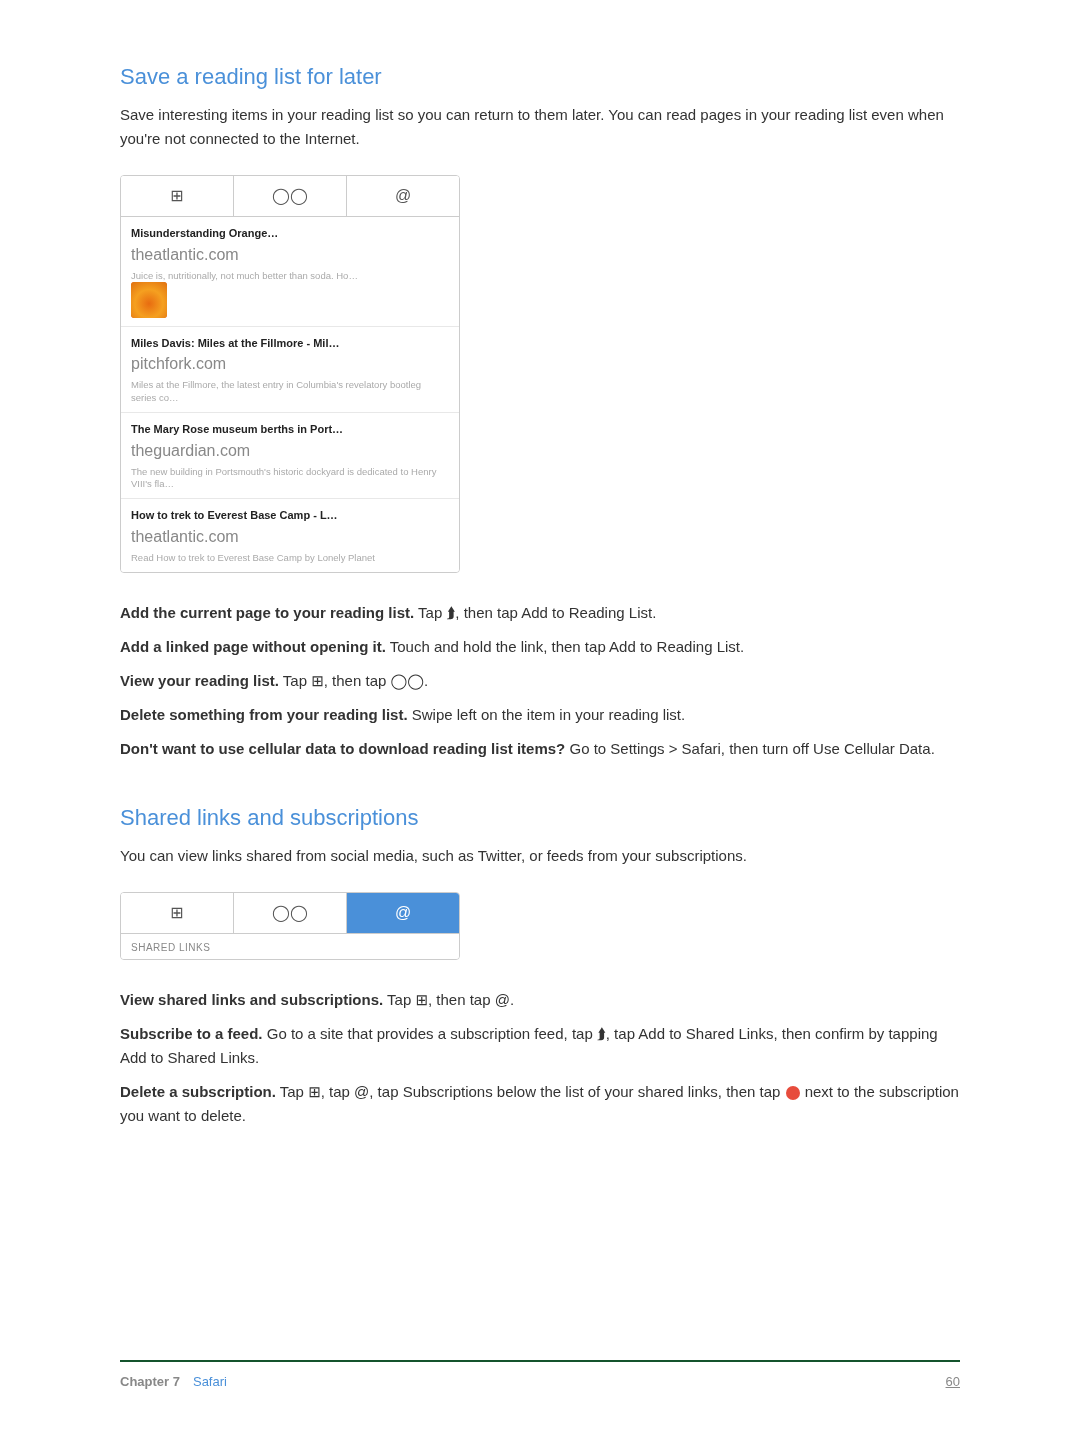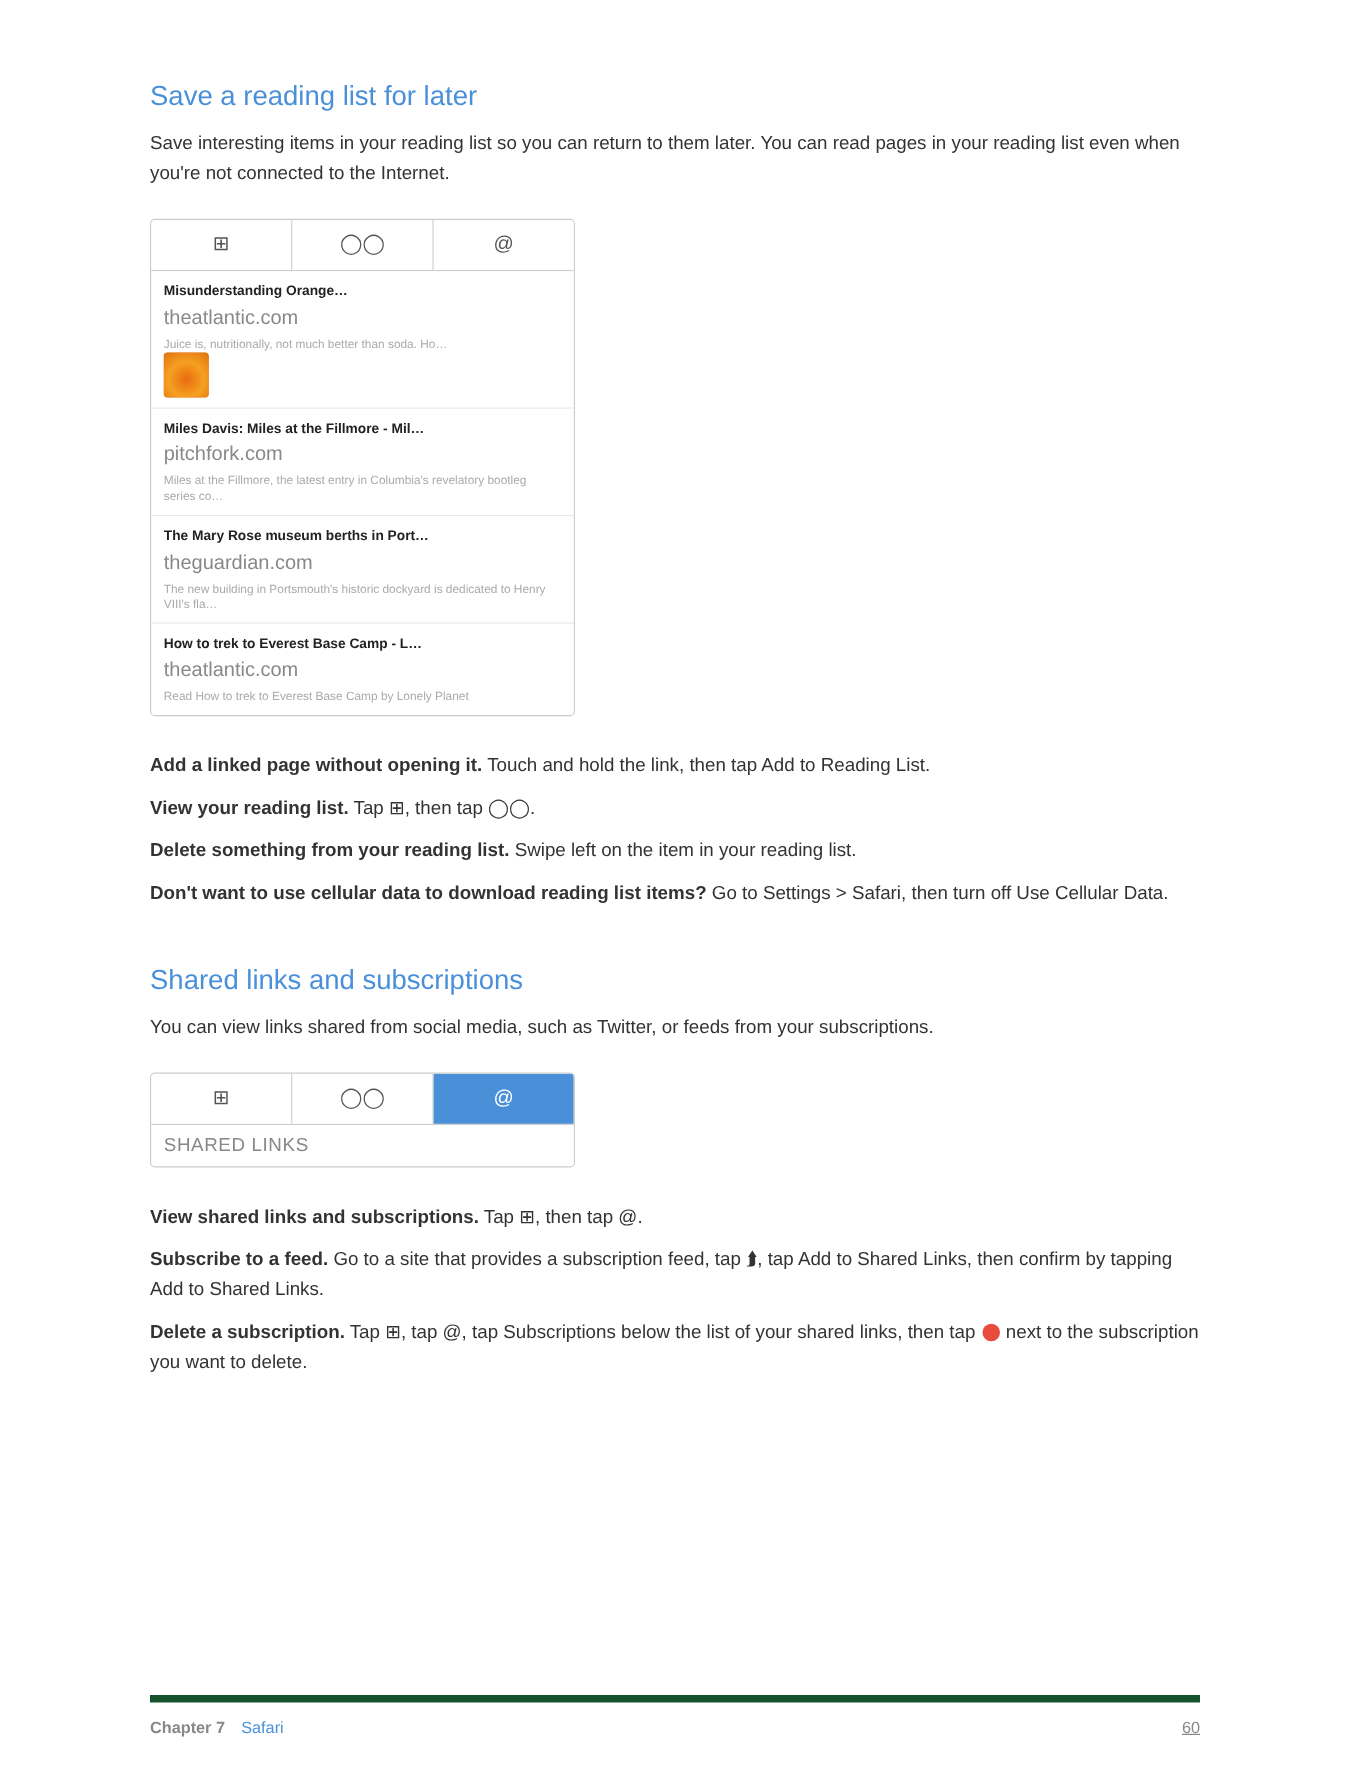--- a/index.html
+++ b/index.html
@@ -137,37 +137,37 @@
     
     .shared-mockup {
       border: 1px solid #cccccc;
       border-radius: 4px;
       width: 340px;
       margin-bottom: 28px;
       background: #f7f7f7;
       overflow: hidden;
     }
     .shared-list-label {
-      font-size: 15px;
+      font-size: 10px;
       color: #888;
       letter-spacing: 0.5px;
       padding: 6px 10px 4px;
       text-transform: uppercase;
       background: #fff;
     }
     
     .page-footer {
       position: absolute;
       bottom: 40px;
       left: 120px;
       right: 120px;
       display: flex;
       justify-content: space-between;
       align-items: center;
-      border-top: 6px solid #14532d;
+      border-top: 2px solid #14532d;
       padding-top: 10px;
       text-align: center;
     }
     .footer-chapter {
       font-size: 13px;
       color: #888;
     }
     .footer-chapter span {
       color: #4a90d9;
     }
@@ -237,20 +237,24 @@
     <div class="reading-item">
       <div class="reading-item-text">
         <div class="reading-item-title">How to trek to Everest Base Camp - L…</div>
         <div class="reading-item-domain">theatlantic.com</div>
         <div class="reading-item-desc">Read How to trek to Everest Base Camp by Lonely Planet</div>
       </div>
     </div>
   </div>
 
   <div class="instructions">
+    <p class="instruction-item">
+      <b>Add the current page to your reading list.</b>
+      <span> Tap ⮭, then tap Add to Reading List.</span>
+    </p>
     <p class="instruction-item">
       <b>Add a linked page without opening it.</b>
       <span> Touch and hold the link, then tap Add to Reading List.</span>
     </p>
     <p class="instruction-item">
       <b>View your reading list.</b>
       <span> Tap ⊞, then tap ◯◯.</span>
     </p>
     <p class="instruction-item">
       <b>Delete something from your reading list.</b>

